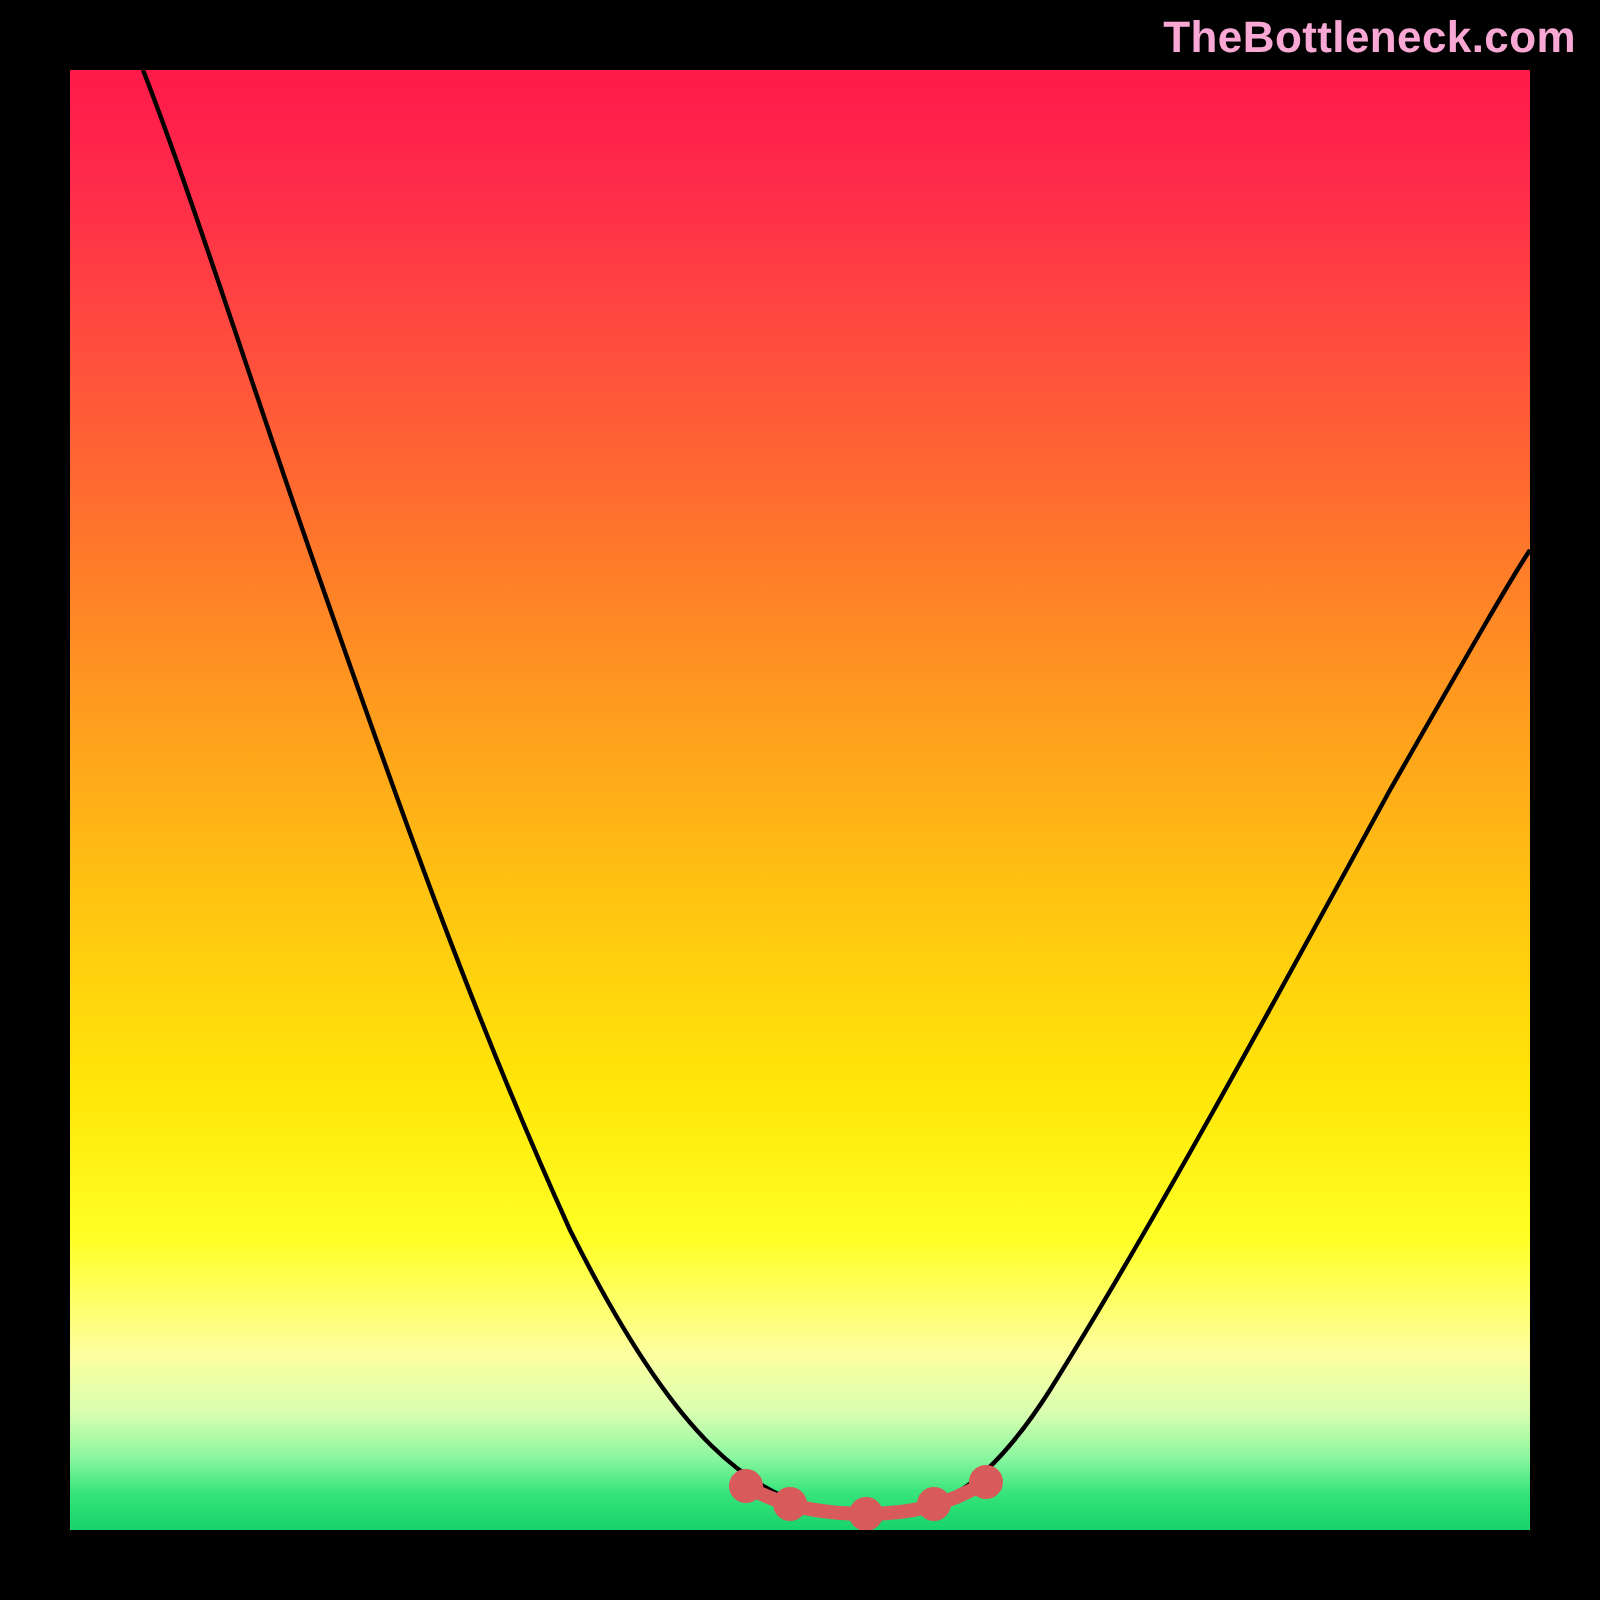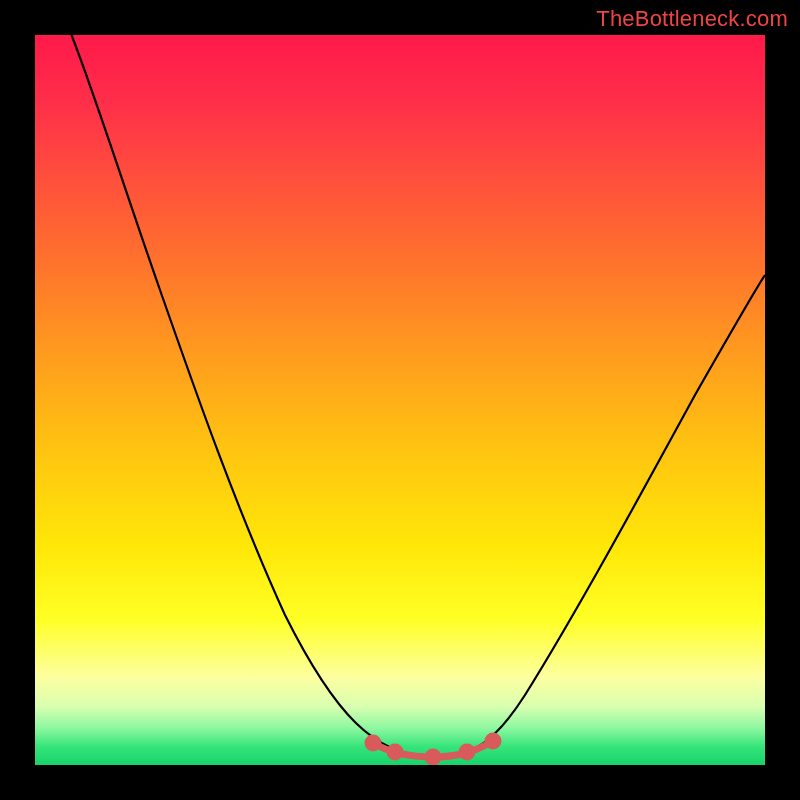--- a/index.html
+++ b/index.html
@@ -54,23 +54,23 @@
     position: absolute;
     left: 0;
     top: 0;
     width: 100%;
     height: 100%;
   }
   .watermark {
     position: absolute;
     top: 6px;
     right: 12px;
-    color: #ef4444;
+    color: #f9a8d4;
     font-size: 22px;
-    font-weight: 400;
+    font-weight: 700;
     letter-spacing: 0.2px;
     user-select: none;
   }
 </style>
 </head>
 <body>
 
 <div class="frame">
 
   <div class="watermark">TheBottleneck.com</div>

